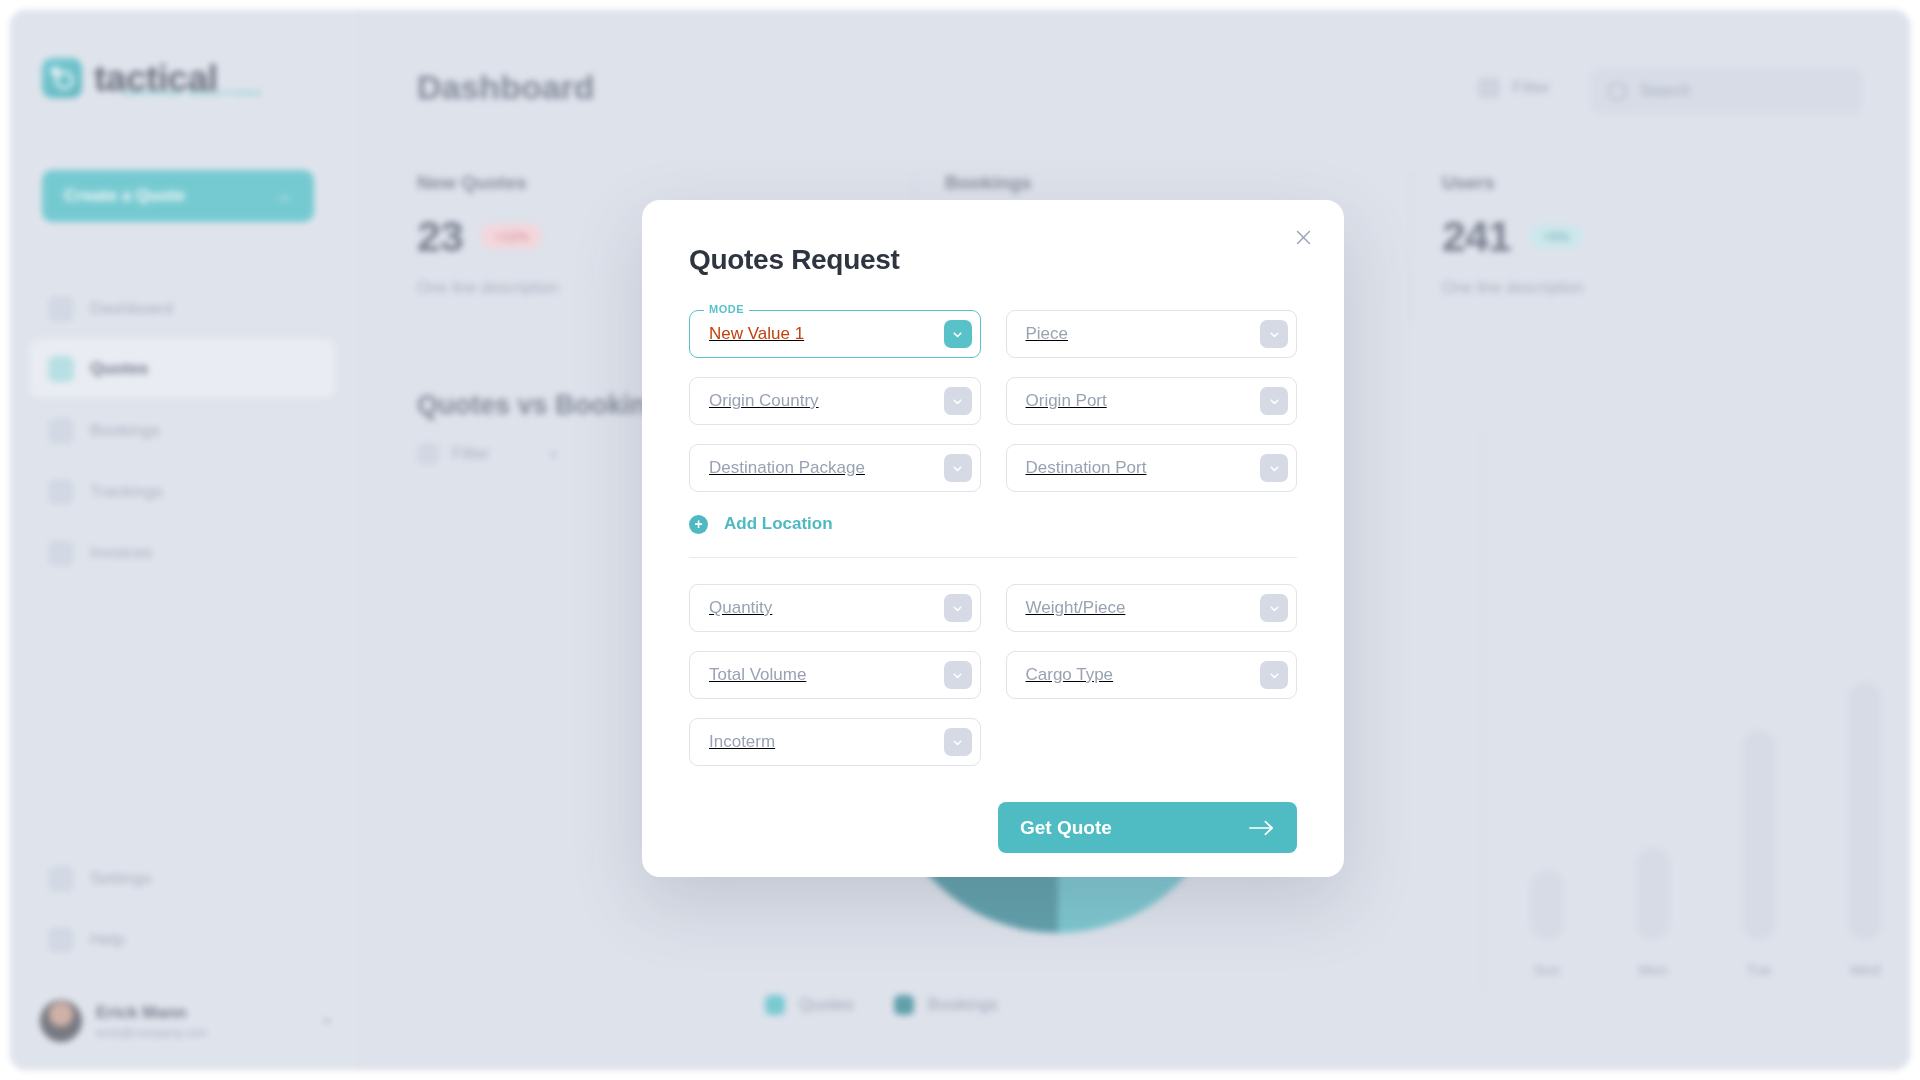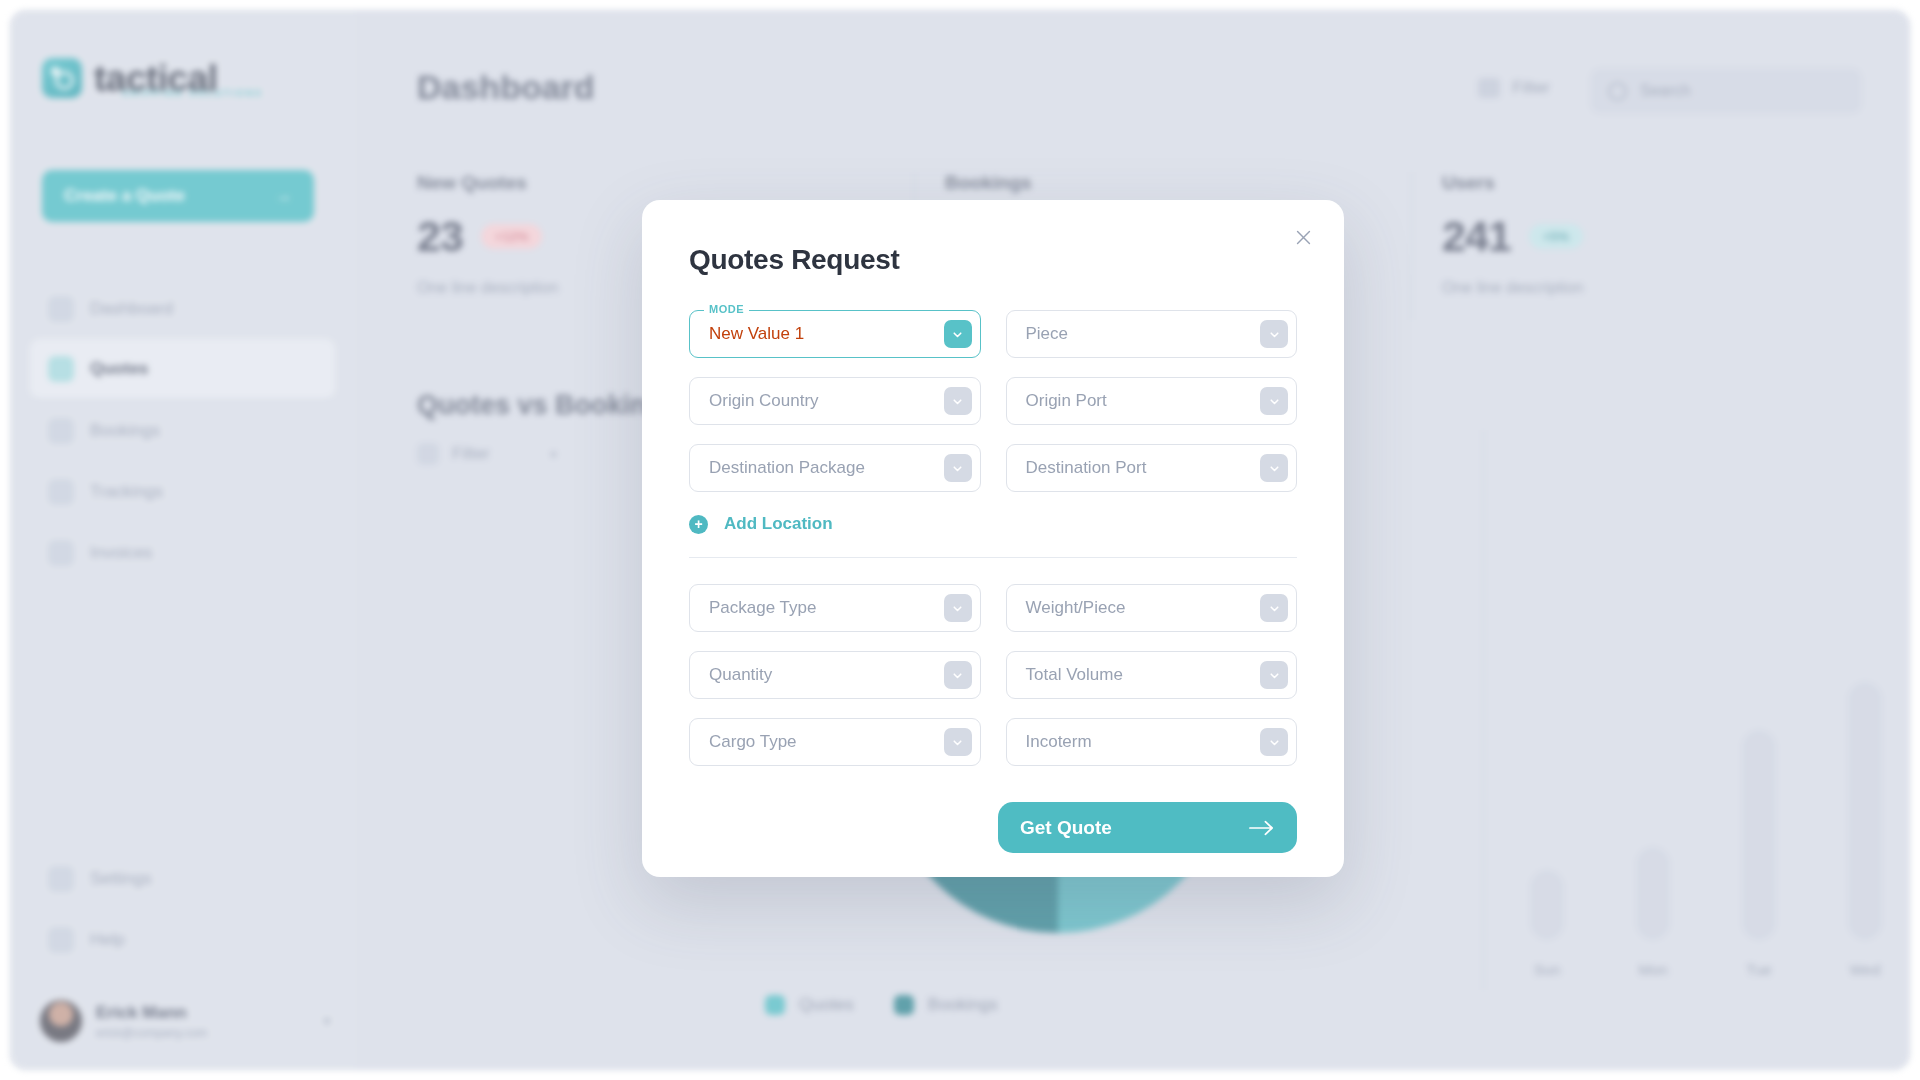--- a/index.html
+++ b/index.html
@@ -271,20 +271,21 @@
     color: #2e3440;
     letter-spacing: -0.3px;
     margin-bottom: 34px;
   }
 
   .grid {
     display: grid;
     grid-template-columns: 1fr 1fr;
     column-gap: 25px;
     row-gap: 19px;
+    text-decoration: underline;
   }
 
   .field {
     position: relative;
     height: 48px;
     border: 1px solid #dfe3ea;
     border-radius: 9px;
     display: flex;
     align-items: center;
     padding: 0 8px 0 19px;
@@ -329,21 +330,21 @@
     background: #4fb9c2; color: #fff;
     display: flex; align-items: center; justify-content: center;
     font-size: 14px; line-height: 1; font-weight: 700;
   }
 
   .divider { height: 1px; background: #e6eaf0; margin: 23px 0 26px 0; }
 
   .footer { display: flex; justify-content: flex-end; margin-top: 36px; }
   .get-quote {
     width: 299px; height: 51px;
-    border-radius: 15px;
+    border-radius: 8px;
     background: #4fbcc3;
     color: #ffffff;
     font-size: 19px;
     font-weight: 600;
     display: flex; align-items: center; justify-content: space-between;
     padding: 0 22px;
     border: none;
     font-family: "Liberation Sans", sans-serif;
   }
   .get-quote svg { width: 27px; height: 18px; }
@@ -574,40 +575,32 @@
 
     <div class="add-loc">
       <span class="plus">+</span>
       <span>Add Location</span>
     </div>
 
     <div class="divider"></div>
 
     <div class="grid">
 
-      <div class="field">
-        <span class="ph">Package Type</span>
+
+      <div class="field">
+        <span class="ph">Quantity</span>
         <span class="chev">
           <svg viewBox="0 0 20 20" fill="none" stroke="currentColor" stroke-width="2.4" stroke-linecap="round" stroke-linejoin="round">
               <path d="M5 8 L10 13 L15 8"></path>
             </svg>
         </span>
       </div>
 
       <div class="field">
         <span class="ph">Weight/Piece</span>
-        <span class="chev">
-          <svg viewBox="0 0 20 20" fill="none" stroke="currentColor" stroke-width="2.4" stroke-linecap="round" stroke-linejoin="round">
-              <path d="M5 8 L10 13 L15 8"></path>
-            </svg>
-        </span>
-      </div>
-
-      <div class="field">
-        <span class="ph">Quantity</span>
         <span class="chev">
           <svg viewBox="0 0 20 20" fill="none" stroke="currentColor" stroke-width="2.4" stroke-linecap="round" stroke-linejoin="round">
               <path d="M5 8 L10 13 L15 8"></path>
             </svg>
         </span>
       </div>
 
       <div class="field">
         <span class="ph">Total Volume</span>
         <span class="chev">

